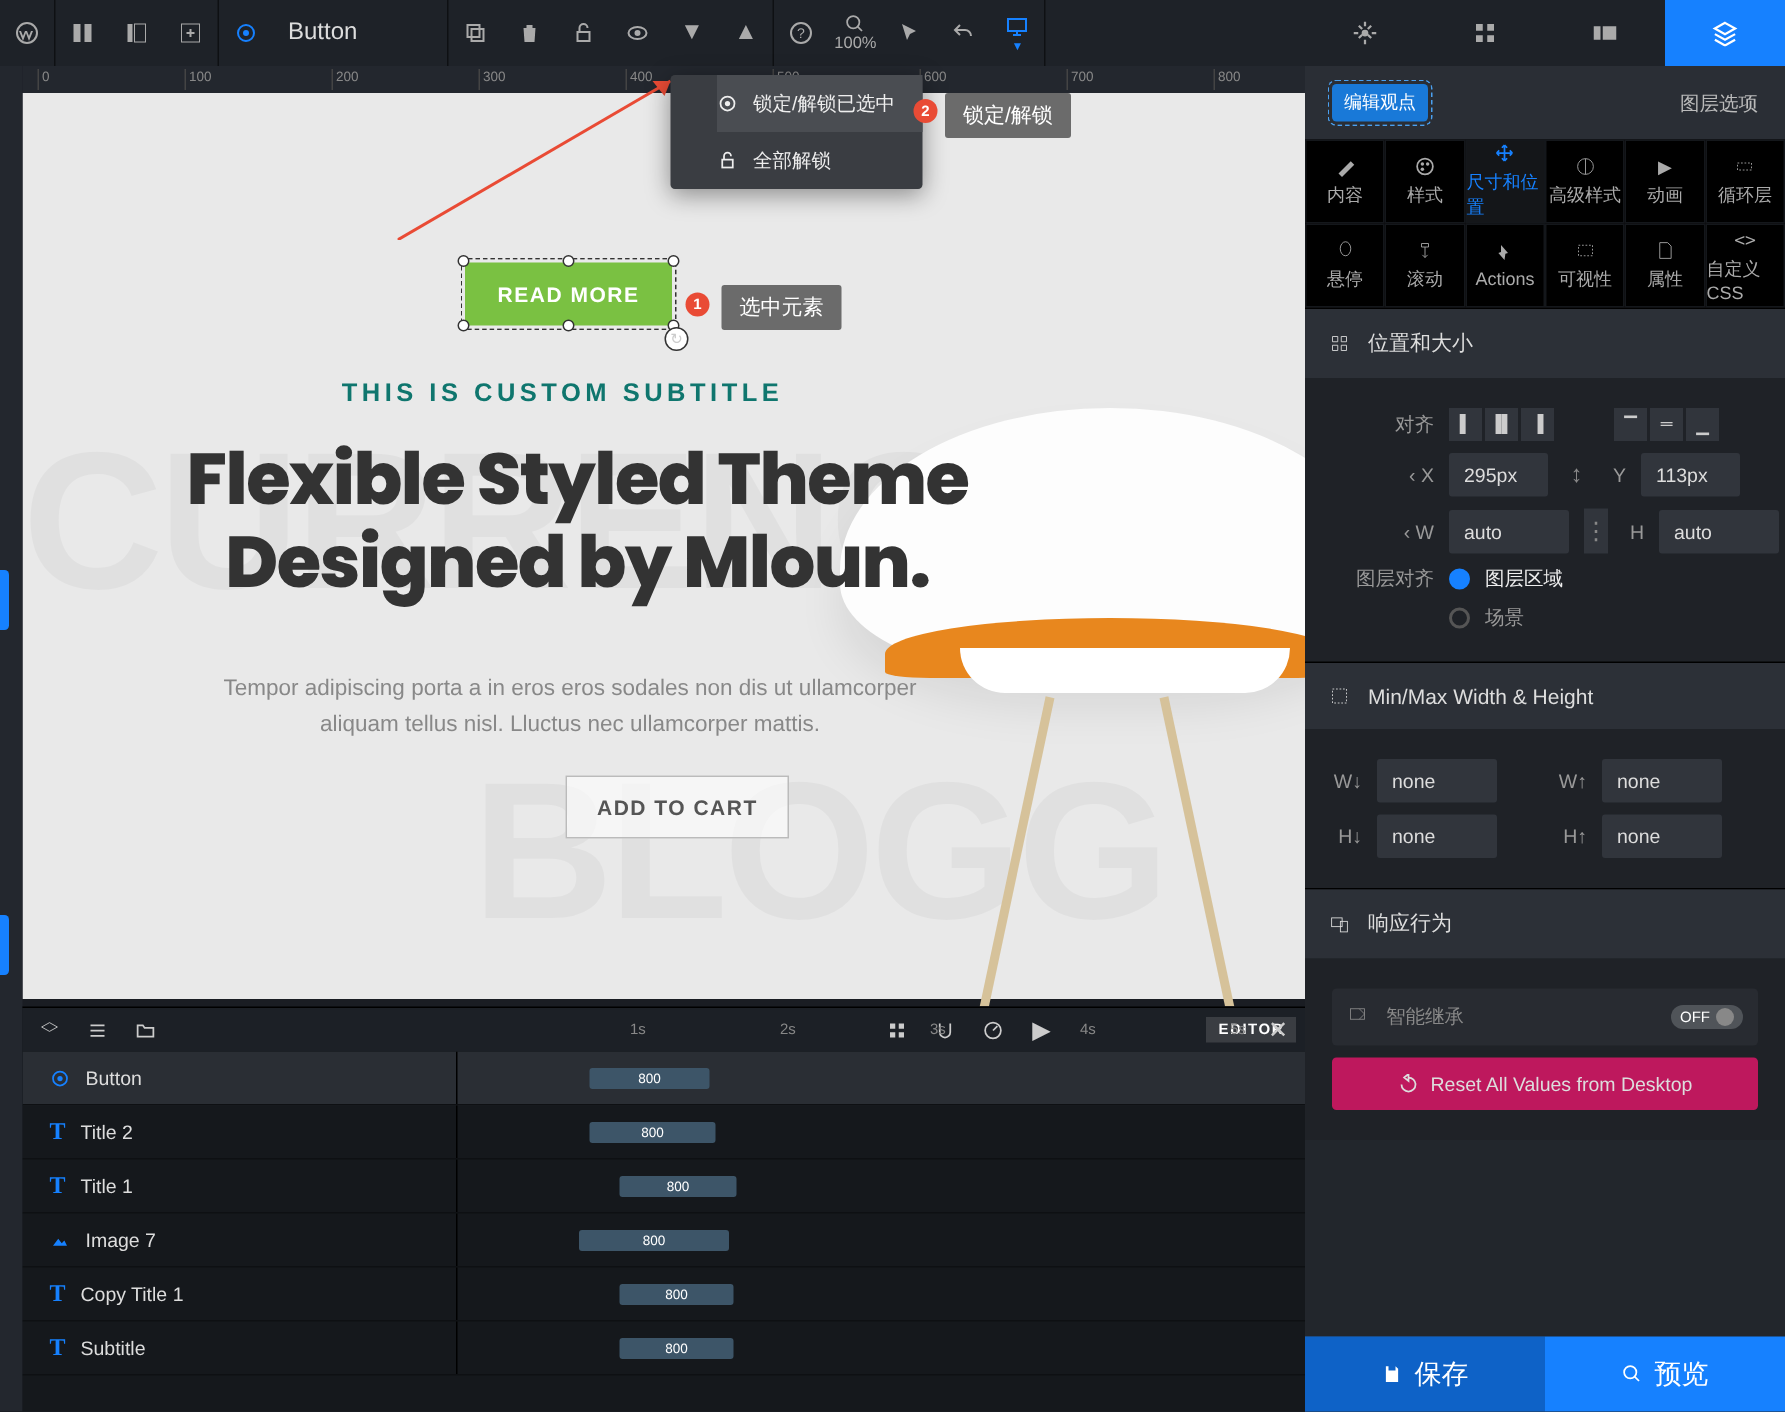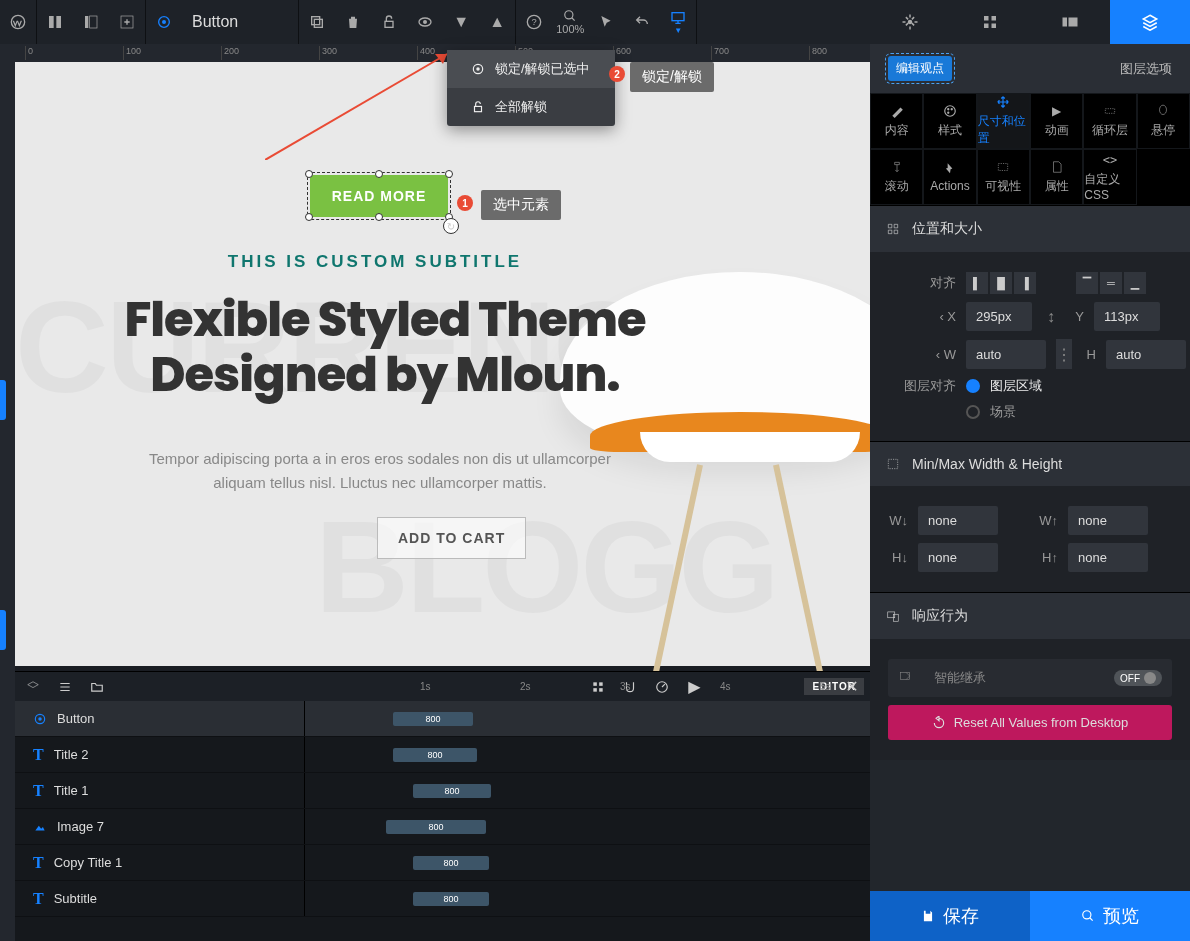--- a/index.html
+++ b/index.html
@@ -40,21 +40,21 @@
 
 .c-subtitle { position: absolute; top: 190px; left: 0; width: 720px; text-align: center; color: #0f766e; font-weight: 700; letter-spacing: 3px; font-size: 17px; }
 .c-title { position: absolute; top: 230px; left: 40px; width: 660px; text-align: center; color: #333; font-weight: 800; font-size: 48px; line-height: 1.15; letter-spacing: -1px; font-family: "Poppins", Arial, sans-serif; }
 .c-body { position: absolute; top: 385px; left: 110px; width: 510px; text-align: center; color: #888; font-size: 15px; line-height: 1.6; }
 .c-cart { position: absolute; top: 455px; left: 362px; border: 1px solid #bbb; padding: 12px 20px; color: #555; font-weight: 600; letter-spacing: 1px; font-size: 14px; background: rgba(255,255,255,0.6); }
 
 .badge { position: absolute; width: 16px; height: 16px; background: #e94b35; border-radius: 50%; color: #fff; font-size: 10px; display: flex; align-items: center; justify-content: center; font-weight: 600; }
 .tooltip { position: absolute; background: #6b6b6b; color: #fff; padding: 6px 12px; font-size: 14px; border-radius: 2px; white-space: nowrap; }
 
 .dropdown { position: absolute; left: 447px; top: 50px; background: #3a3d42; border-radius: 3px; width: 168px; box-shadow: 0 4px 16px rgba(0,0,0,0.4); }
-.dropdown .item { padding: 10px 24px; display: flex; align-items: center; gap: 10px; font-size: 13px; cursor: pointer; color: #eee; white-space: nowrap; }
+.dropdown .item { padding: 10px 0; display: flex; align-items: center; gap: 10px; font-size: 13px; cursor: pointer; color: #eee; white-space: nowrap; margin-left: 31px; }
 .dropdown .item:first-child { background: #4a4d52; }
 
 .arrow { position: absolute; left: 265px; top: 50px; width: 190px; height: 110px; pointer-events: none; }
 
 
 .timeline { position: absolute; left: 15px; right: 320px; bottom: 0; height: 270px; background: #15181c; display: flex; flex-direction: column; }
 .tl-header { height: 30px; background: #1c2026; display: flex; align-items: center; padding: 0 6px; gap: 8px; border-top: 1px solid #000; }
 .tl-header .ico { width: 24px; height: 24px; display: flex; align-items: center; justify-content: center; cursor: pointer; }
 .tl-header .editor-badge { background: #3a3d42; color: #fff; font-size: 10px; font-weight: 700; padding: 3px 8px; margin-left: 90px; letter-spacing: 1px; }
 .tl-header .sec { font-size: 10px; color: #888; position: absolute; }
@@ -412,20 +412,27 @@
           <circle cx="9" cy="15" r="2"></circle>
         </svg>
         <span>样式</span>
       </div>
     <div class="cell active">
         <svg class="i14" viewBox="0 0 24 24">
           <path d="M12 3l3 3m-3-3l-3 3m3-3v18m0 0l3-3m-3 3l-3-3M3 12h18m0 0l-3-3m3 3l-3 3M3 12l3-3m-3 3l3 3" stroke="#1681ff" stroke-width="2" fill="none"></path>
         </svg>
         <span>尺寸和位置</span>
       </div>
+    <div class="cell">
+        <svg class="i14" viewBox="0 0 24 24">
+          <circle cx="12" cy="12" r="9" fill="none" stroke="currentColor"></circle>
+          <path d="M12 3v18" stroke="currentColor"></path>
+        </svg>
+        <span>高级样式</span>
+      </div>
     <div class="cell">▶<span>动画</span></div>
     <div class="cell">
         <svg class="i14" viewBox="0 0 24 24">
           <rect x="4" y="8" width="16" height="8" stroke="currentColor" fill="none" stroke-dasharray="2"></rect>
         </svg>
         <span>循环层</span>
       </div>
     <div class="cell">
         <svg class="i14" viewBox="0 0 24 24">
           <ellipse cx="12" cy="10" rx="6" ry="8" fill="none" stroke="currentColor"></ellipse>
@@ -540,21 +547,21 @@
   <div class="rp-section">
     <div class="rp-shead">
       <svg class="i14" viewBox="0 0 24 24">
           <rect x="3" y="5" width="12" height="10" fill="none" stroke="currentColor"></rect>
           <rect x="13" y="9" width="8" height="12" fill="none" stroke="currentColor"></rect>
         </svg>
       <span>响应行为</span>
     </div>
     <div class="rp-body">
       <div class="rp-row" style="background:#282b31;padding:10px;border-radius:3px;justify-content:space-between">
-        <div style="display:flex;gap:22px">
+        <div style="display:flex;gap:12px">
           <svg class="i14" viewBox="0 0 24 24" style="color:#888">
               <rect x="4" y="6" width="16" height="12" fill="none" stroke="currentColor"></rect>
               <path d="M14 6l6 6-6 6" fill="none" stroke="currentColor"></path>
             </svg>
           <span style="color:#888;font-size:13px">智能继承</span>
         </div>
         <div class="rp-toggle">
             <span>OFF</span>
             <div class="knob"></div>
           </div>

